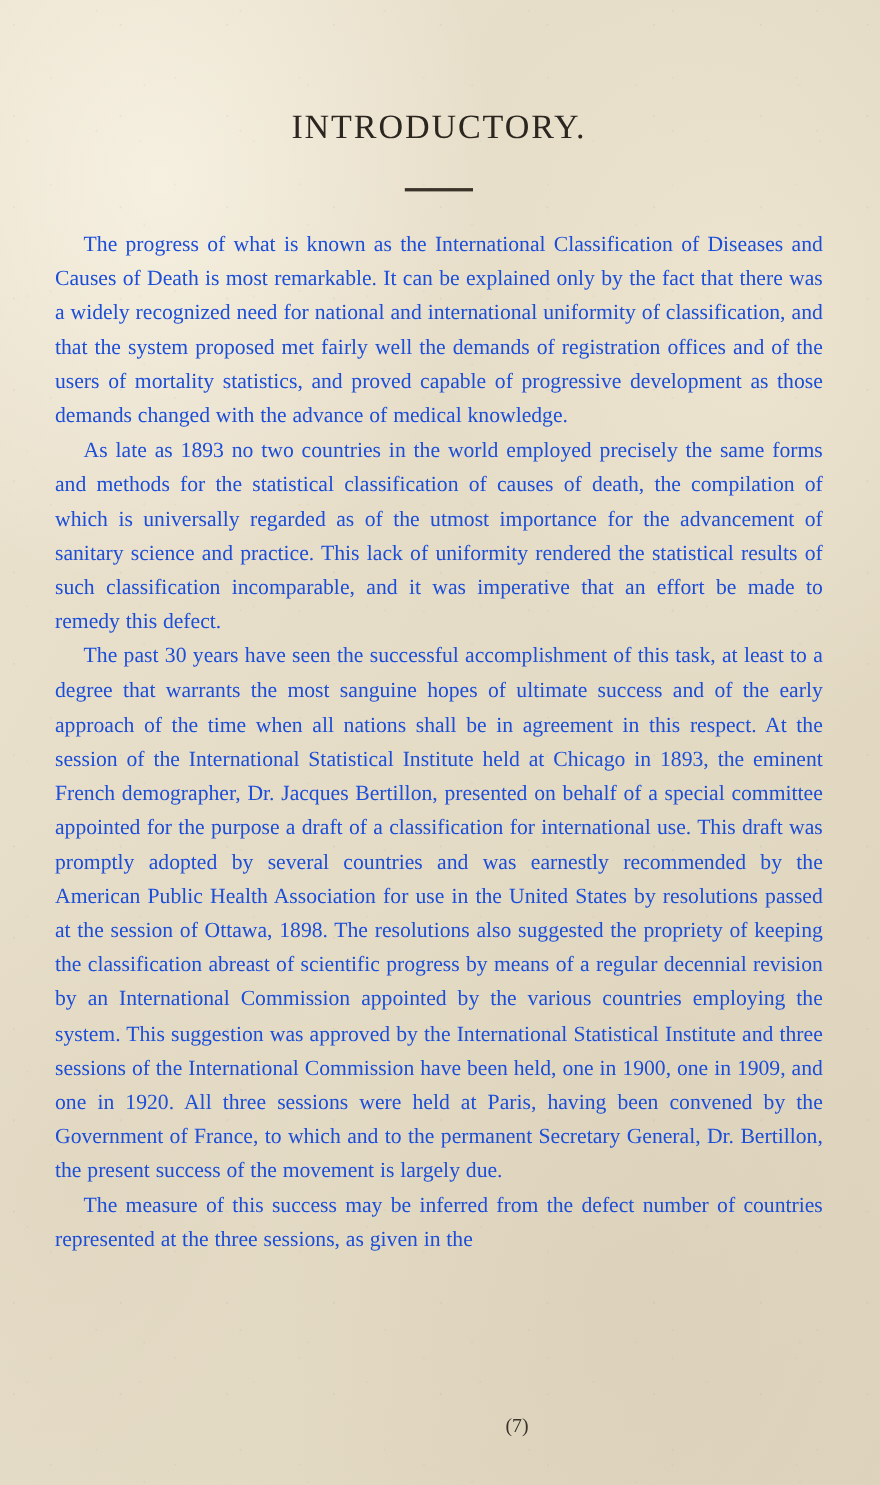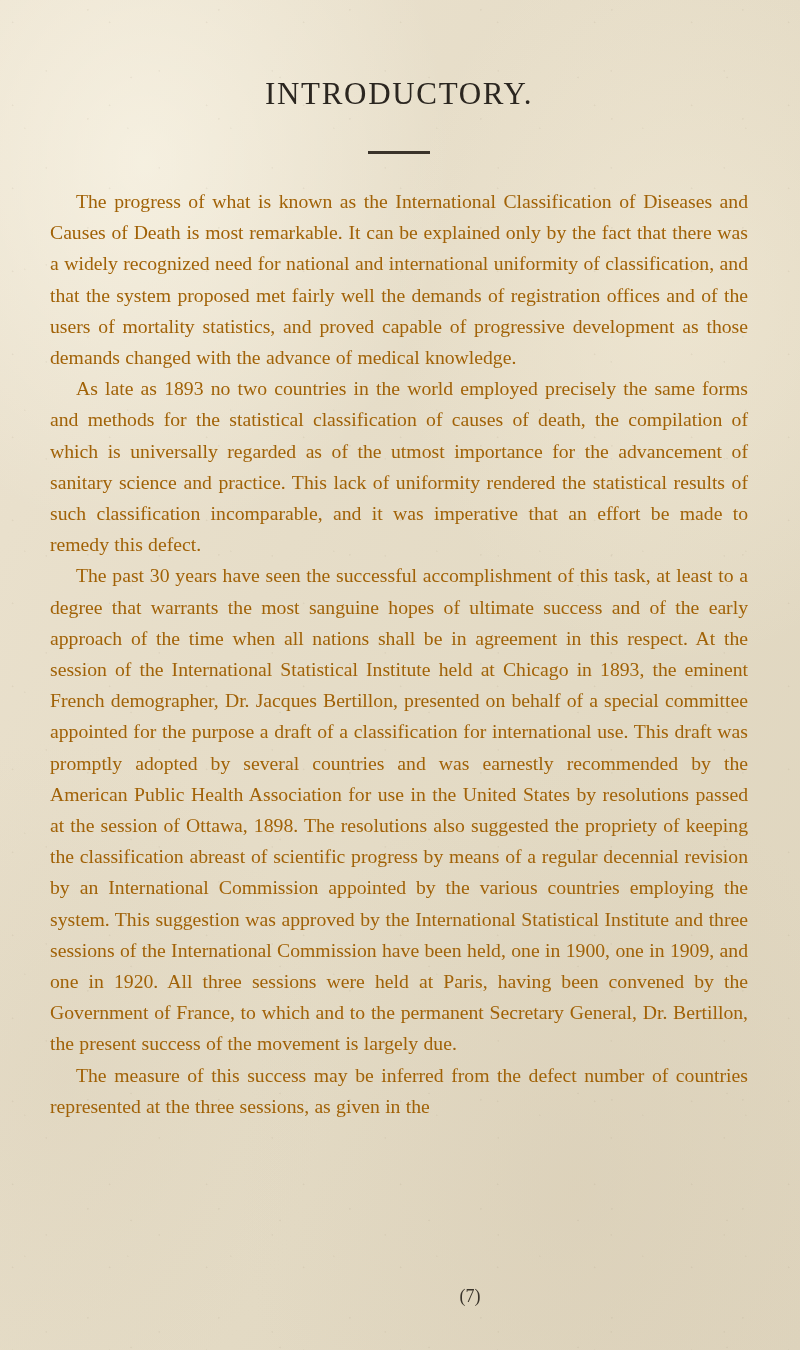--- a/index.html
+++ b/index.html
@@ -36,41 +36,41 @@
     left: 50px;
     top: 0;
     width: 698px;
   }
   h1.page-title {
     font-size: 31px;
     font-weight: normal;
     letter-spacing: 0.055em;
     text-align: center;
     margin: 0;
-    padding-top: 76px;
+    padding-top: 97px;
     color: #2b2620;
     text-rendering: optimizeLegibility;
   }
   .rule-wrap {
     text-align: center;
     margin-top: 28px;
   }
   .rule {
     display: inline-block;
     width: 62px;
     height: 3px;
     background: #3a332a;
   }
   .body-text {
     margin-top: 28px;
     font-size: 19.7px;
     line-height: 31.2px;
     text-align: justify;
     text-justify: inter-word;
-    color: #a16207;
+    color: #1d4ed8;
     word-spacing: 0.02em;
   }
   .body-text p {
     margin: 0;
     text-indent: 26px;
   }
   .pageno {
     position: absolute;
     top: 1286px;
     left: 0;

